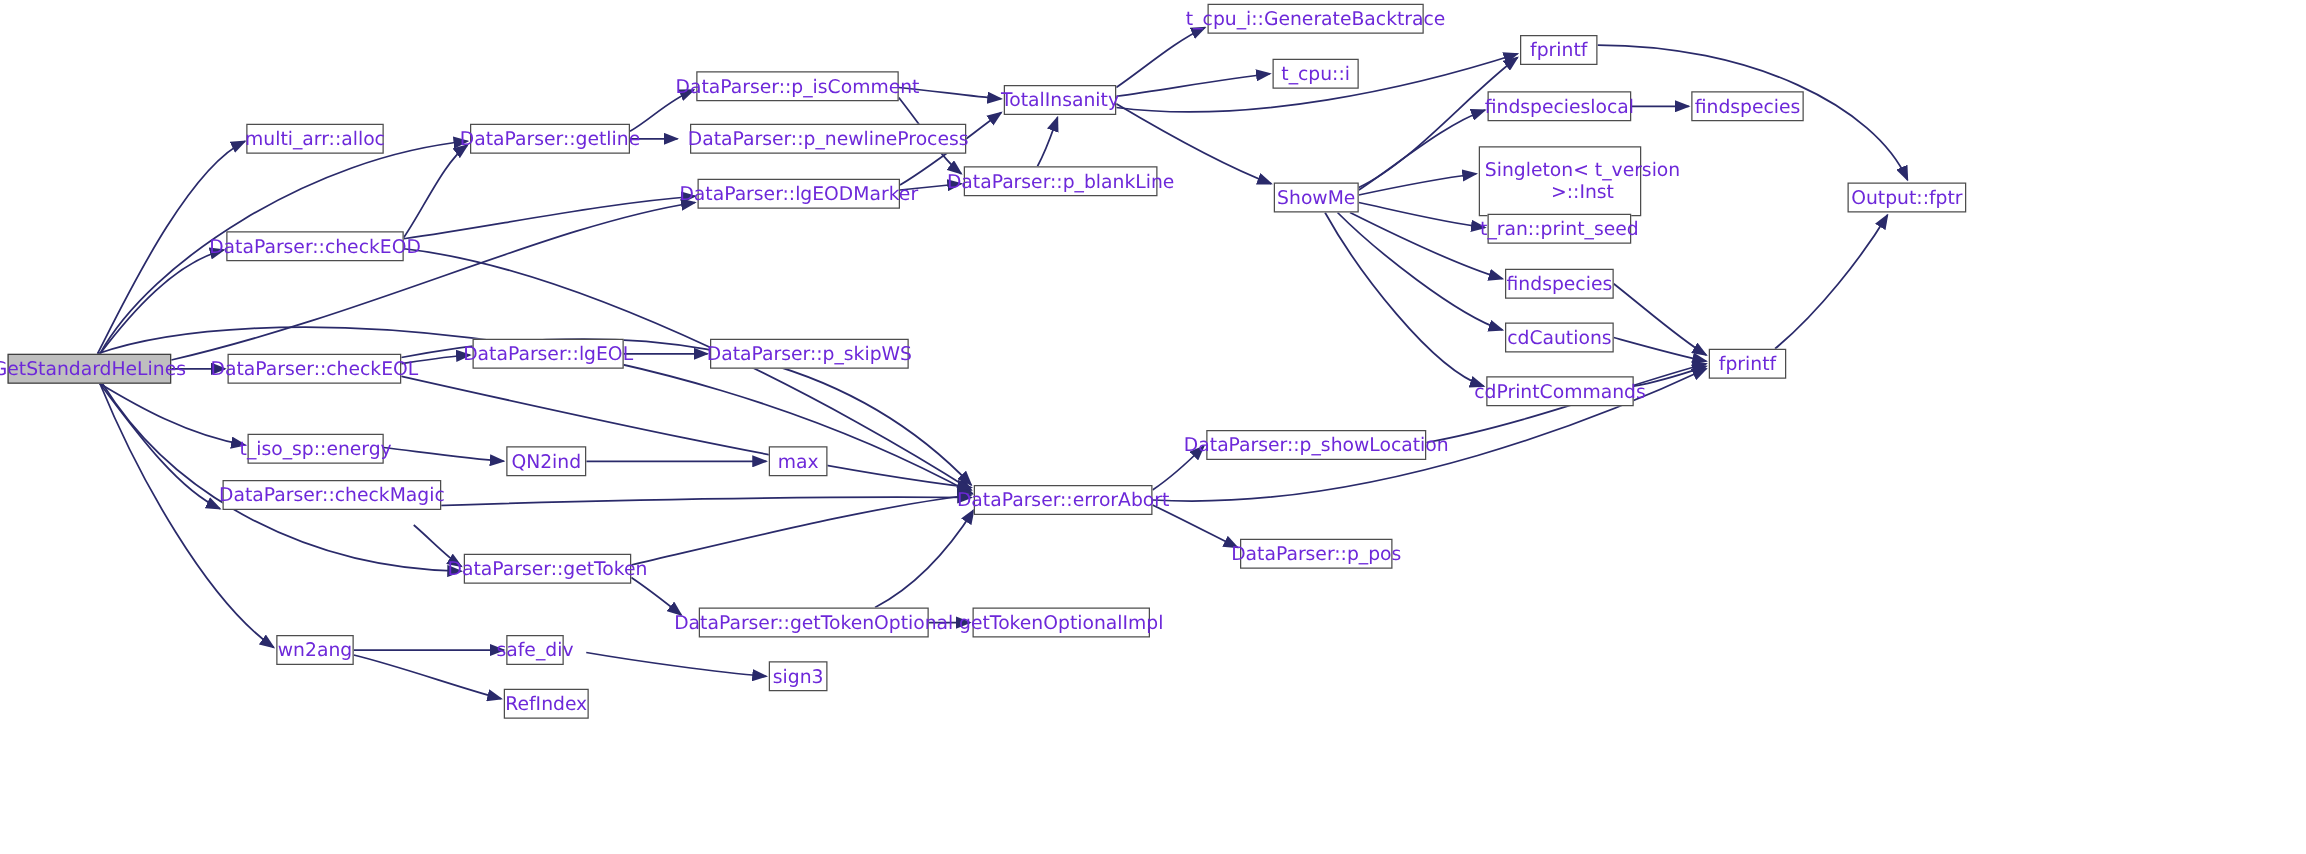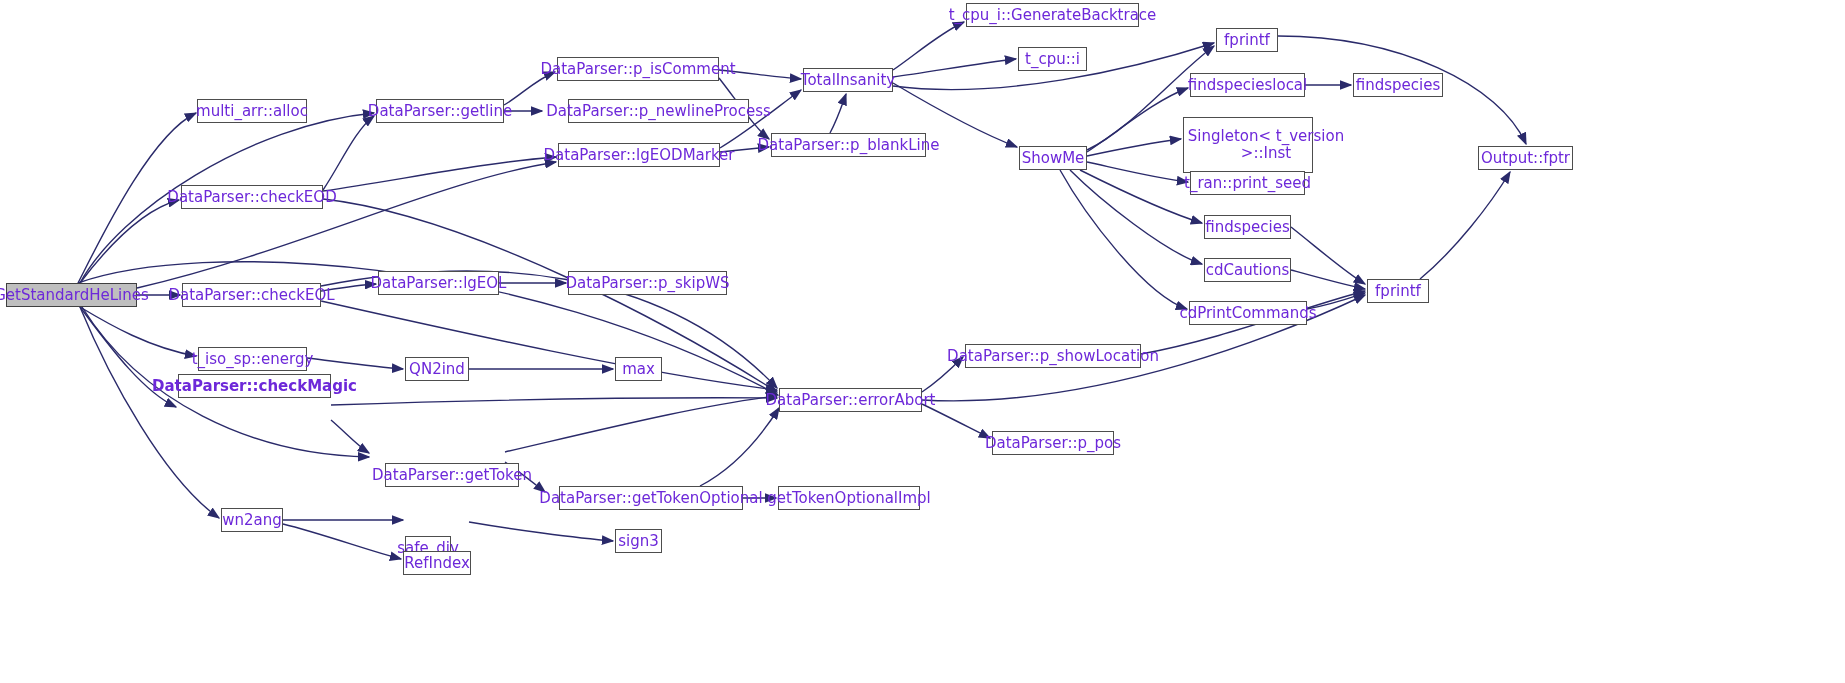--- a/index.html
+++ b/index.html
@@ -79,21 +79,21 @@
         <path d="M 922,404 C 945,415 970,428 990,438" marker-end="url(#arrow)"></path>
         <path d="M 922,400 C 1100,410 1290,330 1365,295" marker-end="url(#arrow)"></path>
         <path d="M 1141,354 C 1220,340 1310,305 1365,291" marker-end="url(#arrow)"></path>
       </g>
   </svg>
   <div id="node-layer">
       <div class="node root" style="left: 6px; top: 283px; width: 131px; height: 24px;">GetStandardHeLines</div>
       <div class="node" style="left: 197px; top: 99px; width: 110px; height: 24px;">multi_arr::alloc</div>
       <div class="node" style="left: 376px; top: 99px; width: 128px; height: 24px;">DataParser::getline</div>
       <div class="node" style="left: 557px; top: 57px; width: 162px; height: 24px;">DataParser::p_isComment</div>
-      <div class="node" style="left: 568px; top: 99px; width: 181px; height: 24px;">DataParser::p_newlineProcess</div>
+      <div class="node" style="left: 552px; top: 99px; width: 221px; height: 24px;">DataParser::p_newlineProcess</div>
       <div class="node" style="left: 558px; top: 143px; width: 162px; height: 24px;">DataParser::lgEODMarker</div>
       <div class="node" style="left: 181px; top: 185px; width: 142px; height: 24px;">DataParser::checkEOD</div>
       <div class="node" style="left: 771px; top: 133px; width: 155px; height: 24px;">DataParser::p_blankLine</div>
       <div class="node" style="left: 803px; top: 68px; width: 90px; height: 24px;">TotalInsanity</div>
       <div class="node" style="left: 966px; top: 3px; width: 173px; height: 24px;">t_cpu_i::GenerateBacktrace</div>
       <div class="node" style="left: 1018px; top: 47px; width: 69px; height: 24px;">t_cpu::i</div>
       <div class="node" style="left: 1019px; top: 146px; width: 68px; height: 24px;">ShowMe</div>
       <div class="node" style="left: 1216px; top: 28px; width: 62px; height: 24px;">fprintf</div>
       <div class="node" style="left: 1190px; top: 73px; width: 115px; height: 24px;">findspecieslocal</div>
       <div class="node" style="left: 1353px; top: 73px; width: 90px; height: 24px;">findspecies</div>
@@ -104,25 +104,25 @@
       <div class="node" style="left: 1204px; top: 258px; width: 87px; height: 24px;">cdCautions</div>
       <div class="node" style="left: 1189px; top: 301px; width: 118px; height: 24px;">cdPrintCommands</div>
       <div class="node" style="left: 1478px; top: 146px; width: 95px; height: 24px;">Output::fptr</div>
       <div class="node" style="left: 1367px; top: 279px; width: 62px; height: 24px;">fprintf</div>
       <div class="node" style="left: 182px; top: 283px; width: 139px; height: 24px;">DataParser::checkEOL</div>
       <div class="node" style="left: 378px; top: 271px; width: 121px; height: 24px;">DataParser::lgEOL</div>
       <div class="node" style="left: 568px; top: 271px; width: 159px; height: 24px;">DataParser::p_skipWS</div>
       <div class="node" style="left: 198px; top: 347px; width: 109px; height: 24px;">t_iso_sp::energy</div>
       <div class="node" style="left: 405px; top: 357px; width: 64px; height: 24px;">QN2ind</div>
       <div class="node" style="left: 615px; top: 357px; width: 47px; height: 24px;">max</div>
-      <div class="node" style="left: 178px; top: 374px; width: 153px; height: 24px; font-weight: bold;">DataParser::checkMagic</div>
+      <div class="node" style="left: 178px; top: 384px; width: 175px; height: 24px;">DataParser::checkMagic</div>
       <div class="node" style="left: 779px; top: 388px; width: 143px; height: 24px;">DataParser::errorAbort</div>
       <div class="node" style="left: 965px; top: 344px; width: 176px; height: 24px;">DataParser::p_showLocation</div>
       <div class="node" style="left: 992px; top: 431px; width: 122px; height: 24px;">DataParser::p_pos</div>
-      <div class="node" style="left: 385px; top: 443px; width: 134px; height: 24px; margin-top: 20px;">DataParser::getToken</div>
+      <div class="node" style="left: 371px; top: 443px; width: 134px; height: 24px;">DataParser::getToken</div>
       <div class="node" style="left: 547px; top: 486px; width: 184px; height: 24px; margin-left: 12px;">DataParser::getTokenOptional</div>
       <div class="node" style="left: 778px; top: 486px; width: 142px; height: 24px;">getTokenOptionalImpl</div>
       <div class="node" style="left: 221px; top: 508px; width: 62px; height: 24px;">wn2ang</div>
-      <div class="node" style="left: 405px; top: 536px; width: 46px; height: 24px;">safe_div</div>
+      <div class="node" style="left: 405px; top: 508px; width: 46px; height: 24px;">safe_div</div>
       <div class="node" style="left: 615px; top: 529px; width: 47px; height: 24px;">sign3</div>
       <div class="node" style="left: 403px; top: 551px; width: 68px; height: 24px;">RefIndex</div>
     </div>
 </div>
 
 </body></html>

